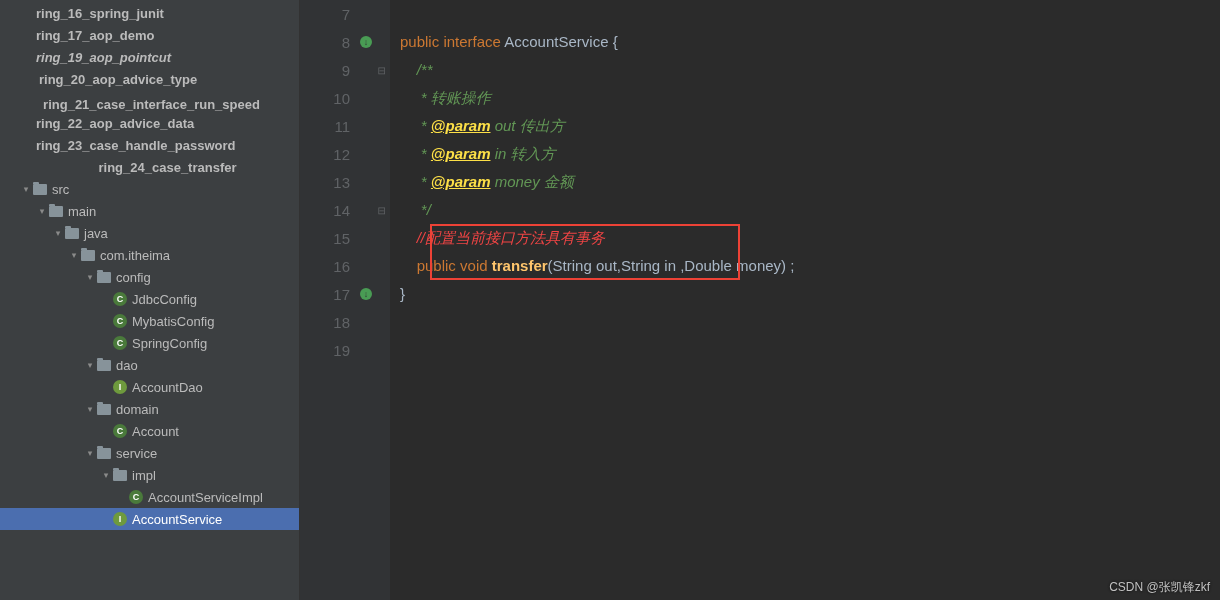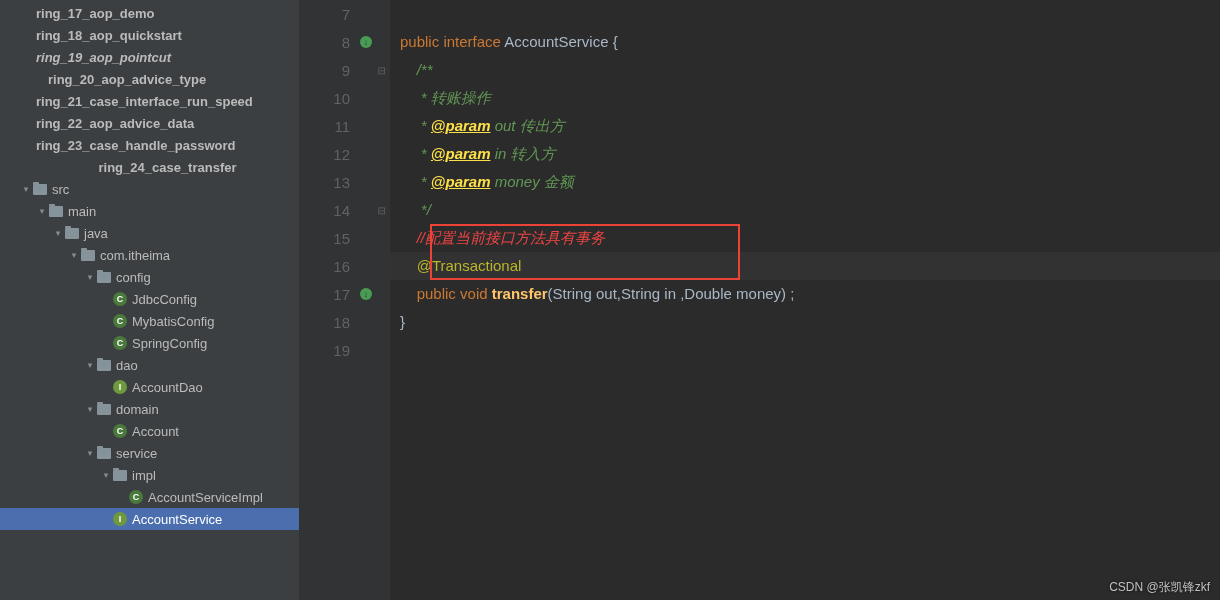--- a/index.html
+++ b/index.html
@@ -32,41 +32,41 @@
 .doctag{color:#fde047;font-weight:bold;font-style:italic;text-decoration:underline}
 .anno{color:#bbb529}
 .lb{color:#a9b7c6}
 .redbox{position:absolute;border:2px solid #ed4236;pointer-events:none}
 .watermark{position:absolute;bottom:4px;right:10px;color:#dcdcdc;font-size:12px;opacity:.85;text-shadow:0 0 3px #000}
 </style>
 </head>
 <body>
 
 <div class="sidebar" id="tree">
+    <div class="tree-row" style="padding-left: 4px;">
+      <span class="arrow"></span>
+      <span class="icon"></span>
+      <span class="label module">ring_16_spring_junit</span>
+    </div>
     <div class="tree-row" style="padding-left: 4px; text-align: right;">
       <span class="arrow"></span>
       <span class="icon"></span>
       <span class="label module">ring_17_aop_demo</span>
     </div>
-    <div class="tree-row" style="padding-left: 4px;">
-      <span class="arrow"></span>
-      <span class="icon"></span>
-      <span class="label module">ring_18_aop_quickstart</span>
-    </div>
     <div class="tree-row" style="padding-left: 4px; font-style: italic;">
       <span class="arrow"></span>
       <span class="icon"></span>
       <span class="label module">ring_19_aop_pointcut</span>
     </div>
-    <div class="tree-row" style="padding-left: 16px;">
+    <div class="tree-row" style="padding-left: 7px;">
       <span class="arrow"></span>
       <span class="icon"></span>
       <span class="label module">ring_20_aop_advice_type</span>
     </div>
-    <div class="tree-row" style="padding-left: 4px;">
+    <div class="tree-row" style="padding-left: 4px; flex-direction: column;">
       <span class="arrow"></span>
       <span class="icon"></span>
       <span class="label module">ring_21_case_interface_run_speed</span>
     </div>
     <div class="tree-row" style="padding-left: 4px;">
       <span class="arrow"></span>
       <span class="icon"></span>
       <span class="label module">ring_22_aop_advice_data</span>
     </div>
     <div class="tree-row" style="padding-left: 4px;">
@@ -212,20 +212,19 @@
   <div class="code">
     <div class="cline"></div>
     <div class="cline"><span class="kw">public</span> <span class="kw">interface</span> <span class="cname">AccountService</span> <span class="lb">{</span></div>
     <div class="cline">    <span class="doc">/**</span></div>
     <div class="cline">    <span class="doc"> * 转账操作</span></div>
     <div class="cline">    <span class="doc"> * </span><span class="doctag">@param</span><span class="doc"> out 传出方</span></div>
     <div class="cline">    <span class="doc"> * </span><span class="doctag">@param</span><span class="doc"> in 转入方</span></div>
     <div class="cline">    <span class="doc"> * </span><span class="doctag">@param</span><span class="doc"> money 金额</span></div>
     <div class="cline">    <span class="doc"> */</span></div>
     <div class="cline">    <span class="comment">//配置当前接口方法具有事务</span></div>
-    <div class="cline hl">    <span class="anno">@Transactional</span></div>
     <div class="cline">    <span class="kw">public</span> <span class="kw">void</span> <span class="method">transfer</span><span class="lb">(String out,String in ,Double money) ;</span></div>
     <div class="cline"><span class="lb">}</span></div>
     <div class="cline"></div>
     <div class="redbox" style="top:224px;left:40px;width:310px;height:56px"></div>
   </div>
   <div class="watermark">CSDN @张凯锋zkf</div>
 </div>
 
 </body></html>

